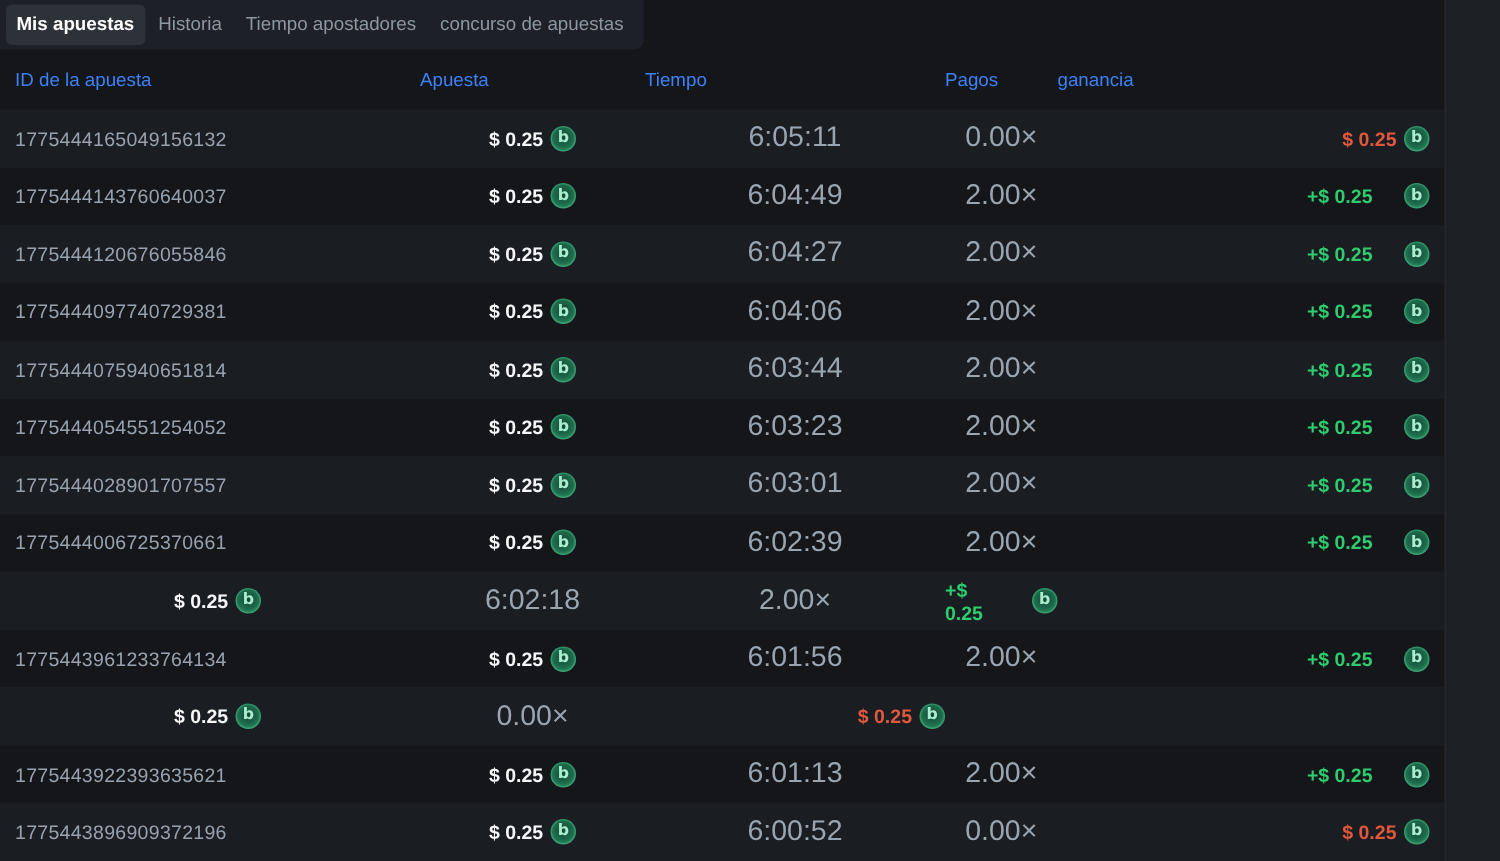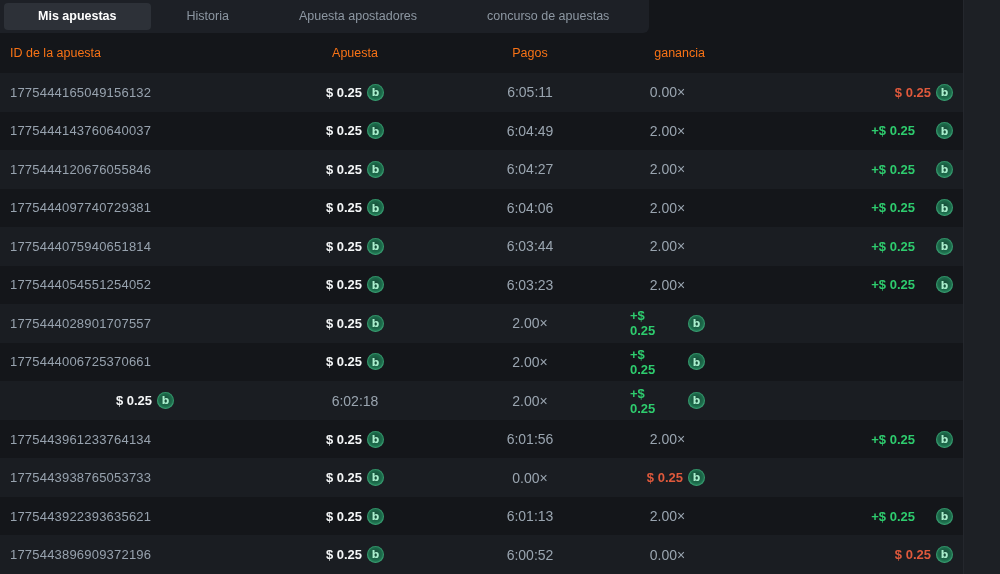--- a/index.html
+++ b/index.html
@@ -17,21 +17,21 @@
     display: inline-flex;
     align-items: center;
     align-self: flex-start;
     height: 33px;
     background: #1d2026;
     border-radius: 0 0 6px 0;
     padding: 3px 6px 3px 4px;
     gap: 2px;
   }
   .tab {
-    padding: 7px 34px;
+    padding: 7px 7px;
     font-size: 12.5px;
     line-height: 13px;
     color: #8d97a2;
     border-radius: 4px;
     white-space: nowrap;
     cursor: pointer;
   }
   .tab.active {
     background: #2d3138;
     color: #ffffff;
@@ -40,45 +40,45 @@
 
   
   .grid-row {
     display: grid;
     grid-template-columns: 270px 150px 200px 75px 1fr;
     align-items: center;
     padding: 0 10px;
   }
   .table-header {
     height: 40px;
-    color: #f97316;
+    color: #3b82f6;
     font-size: 12.5px;
   }
-  .col-center { text-align: center; }
-  .col-right  { text-align: right; }
+  .col-center { text-align: left; }
+  .col-right  { }
 
   .table-body { flex: 1 1 auto; display: flex; flex-direction: column; }
   .bet-row {
     height: 38.54px;
     flex: none;
     cursor: pointer;
   }
   .bet-row.striped { background: #1a1d22; }
 
   .cell-id {
     color: #97a2ae;
     font-size: 13px;
     letter-spacing: .2px;
   }
   .cell-bet {
     display: flex; align-items: center; justify-content: center; gap: 5px;
     color: #f4f6f7; font-size: 13px; font-weight: 700;
   }
   .cell-time, .cell-payout {
-    color: #9aa5b0; font-size: 14px; text-align: center;
+    color: #9aa5b0; font-size: 19px; text-align: center;
   }
   .cell-profit {
     display: flex; align-items: center; justify-content: flex-end; gap: 5px;
     font-size: 13px; font-weight: 700;
   }
   .cell-profit.win  { color: var(--win-color, #2ecc6e); gap: 21px; }
   .cell-profit.loss { color: var(--loss-color, #e0593c); }
 
   
   .coin {
@@ -107,27 +107,28 @@
 </style>
 </head>
 <body>
 
 <div class="app">
   <div class="main">
 
     <div class="tabs-bar">
       <div class="tab active">Mis apuestas</div>
       <div class="tab">Historia</div>
-      <div class="tab">Apuesta apostadores</div>
+      <div class="tab">Tiempo apostadores</div>
       <div class="tab">concurso de apuestas</div>
     </div>
 
     <div class="grid-row table-header">
       <div>ID de la apuesta</div>
       <div class="col-center">Apuesta</div>
+      <div class="col-center">Tiempo</div>
       <div class="col-center">Pagos</div>
       <div class="col-right">ganancia</div>
     </div>
 
     <div class="table-body">
         <div class="grid-row bet-row striped">
     <div class="cell-id">1775444165049156132</div>
     <div class="cell-bet">
       <span>$ 0.25</span>
       <span class="coin">
@@ -229,36 +230,38 @@
     </div>
   </div>
         <div class="grid-row bet-row striped">
     <div class="cell-id">1775444028901707557</div>
     <div class="cell-bet">
       <span>$ 0.25</span>
       <span class="coin">
               <span class="coin-b">b</span>
             </span>
     </div>
+    <div class="cell-time">6:03:01</div>
     <div class="cell-payout">2.00×</div>
     <div class="cell-profit win">
       <span>+$ 0.25</span>
       <span class="coin">
               <span class="coin-b">b</span>
             </span>
     </div>
   </div>
         <div class="grid-row bet-row">
     <div class="cell-id">1775444006725370661</div>
     <div class="cell-bet">
       <span>$ 0.25</span>
       <span class="coin">
               <span class="coin-b">b</span>
             </span>
     </div>
+    <div class="cell-time">6:02:39</div>
     <div class="cell-payout">2.00×</div>
     <div class="cell-profit win">
       <span>+$ 0.25</span>
       <span class="coin">
               <span class="coin-b">b</span>
             </span>
     </div>
   </div>
         <div class="grid-row bet-row striped">
     <div class="cell-bet">
@@ -287,21 +290,20 @@
     <div class="cell-time">6:01:56</div>
     <div class="cell-payout">2.00×</div>
     <div class="cell-profit win">
       <span>+$ 0.25</span>
       <span class="coin">
               <span class="coin-b">b</span>
             </span>
     </div>
   </div>
         <div class="grid-row bet-row striped">
-    <div class="cell-id">1775443938765053733</div>
     <div class="cell-bet">
       <span>$ 0.25</span>
       <span class="coin">
               <span class="coin-b">b</span>
             </span>
     </div>
     <div class="cell-payout">0.00×</div>
     <div class="cell-profit loss">
       <span>$ 0.25</span>
       <span class="coin">

